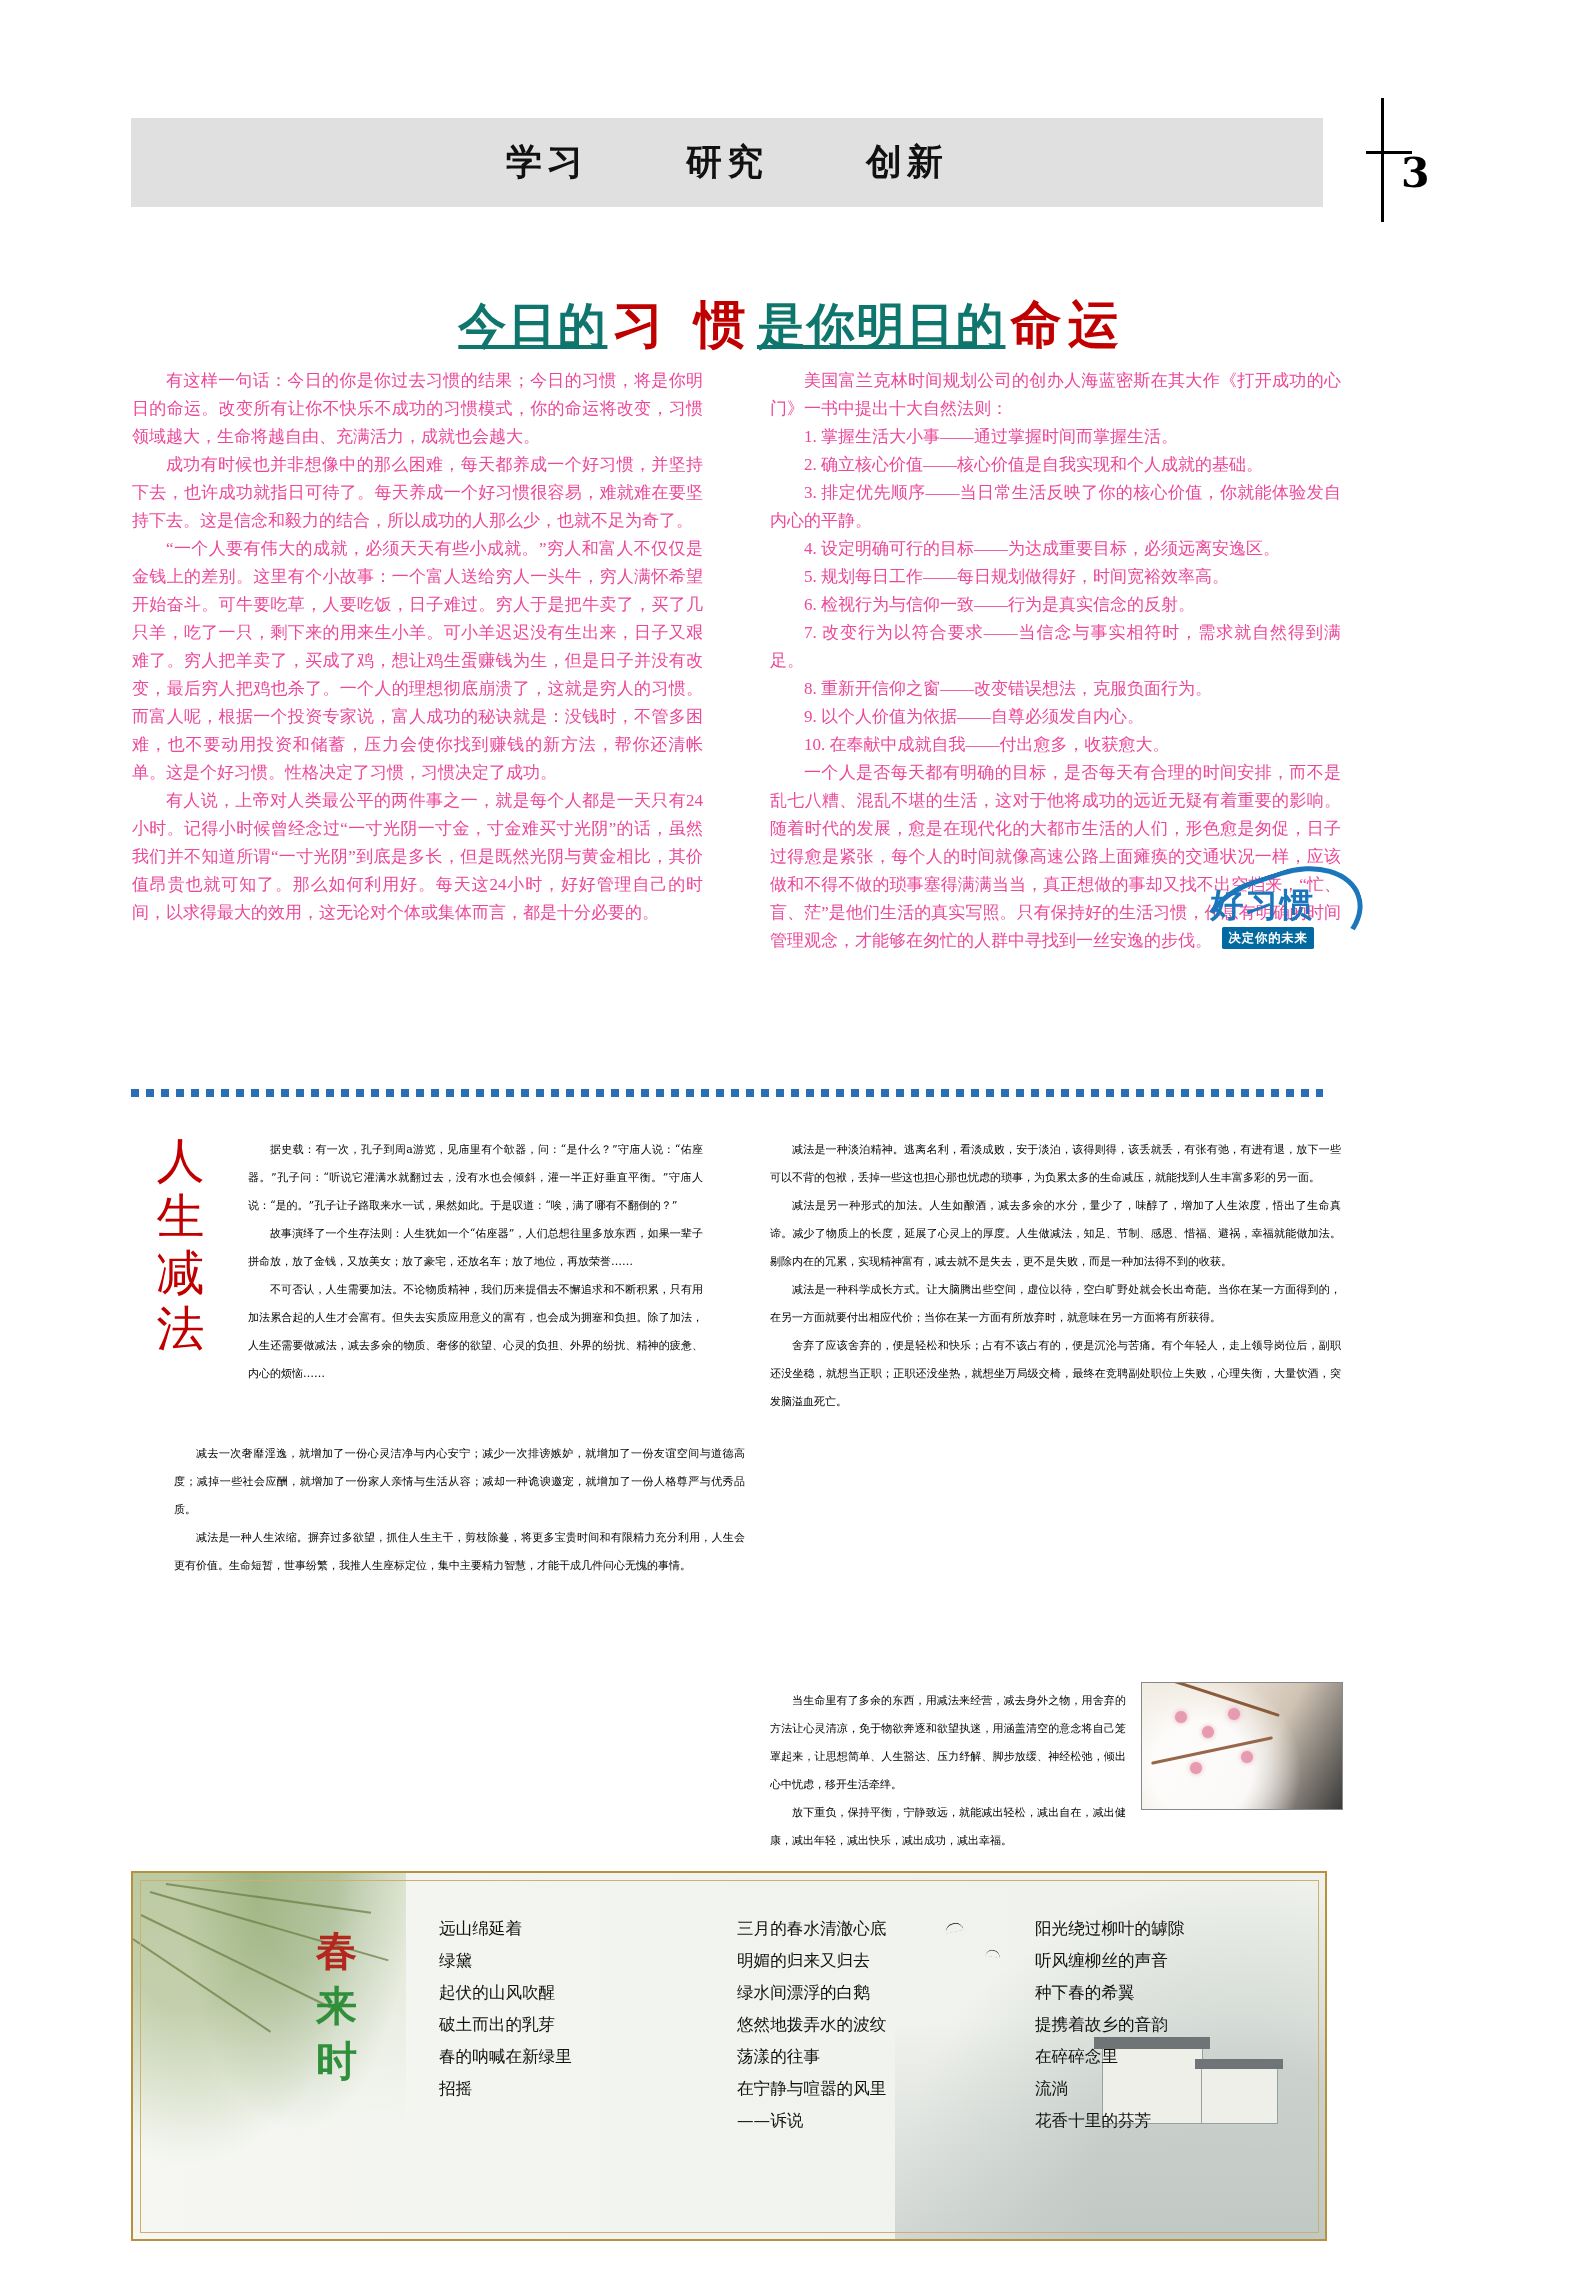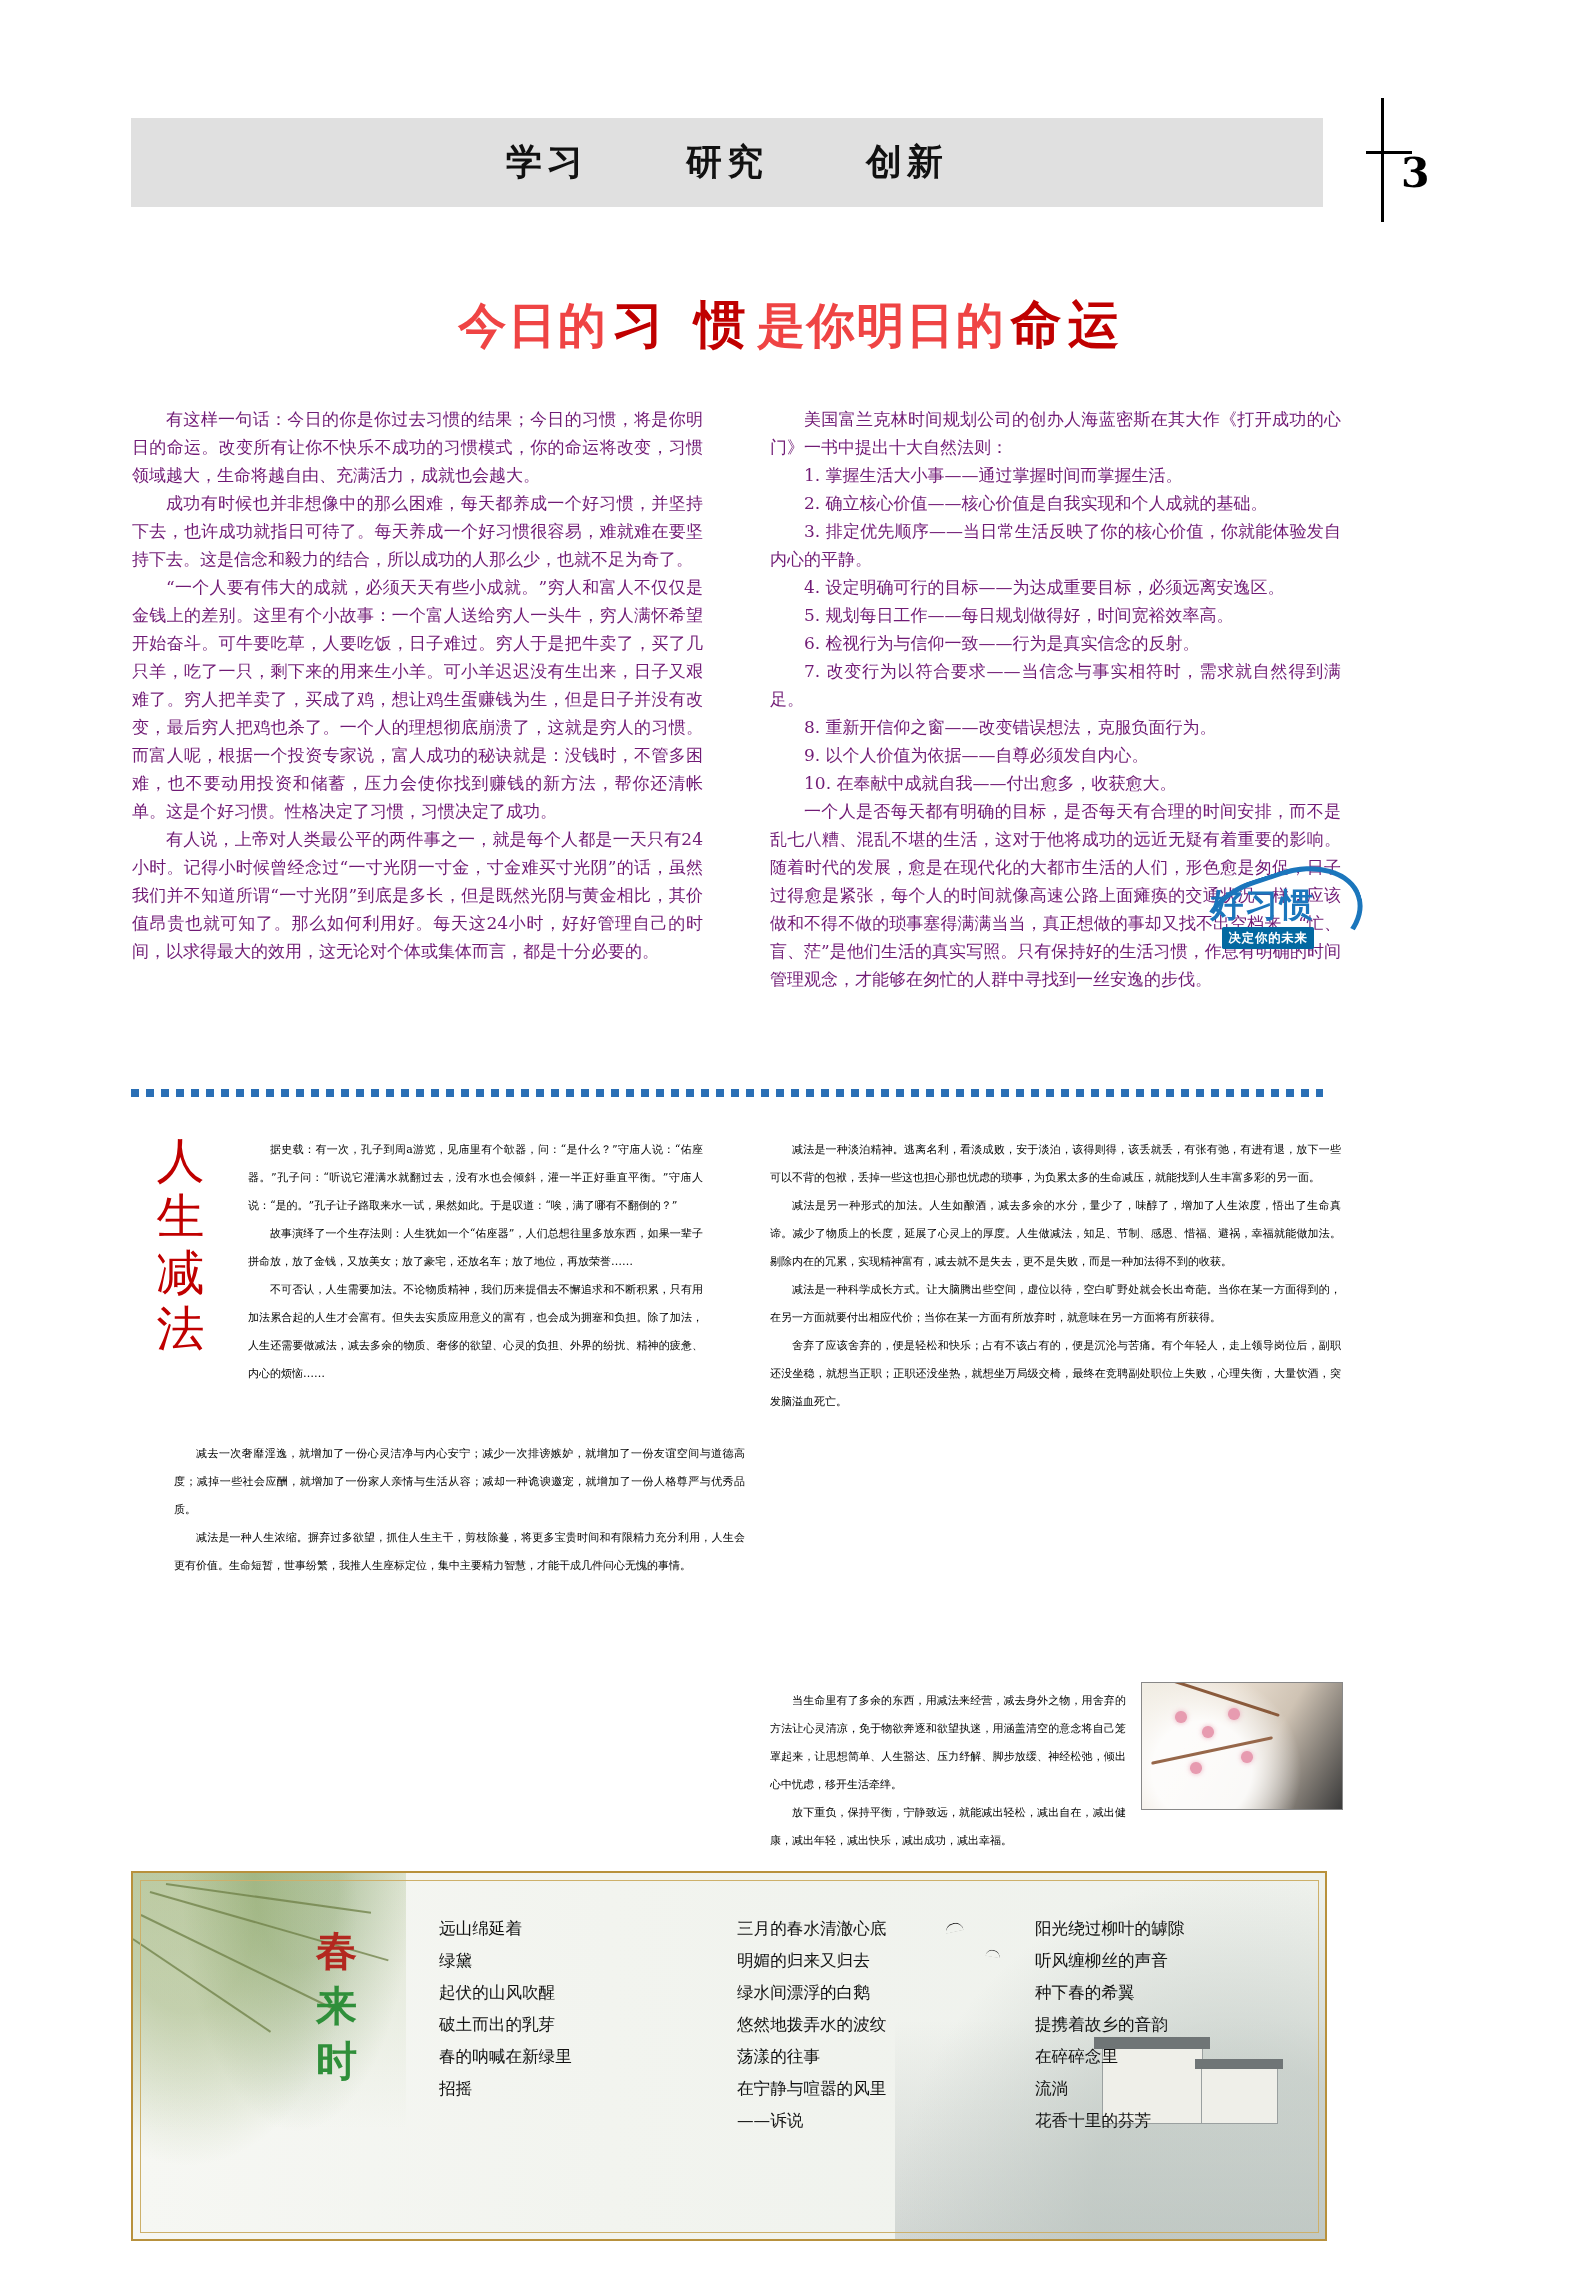--- a/index.html
+++ b/index.html
@@ -78,37 +78,38 @@
     left: 0;
     top: 291px;
     width: 1589px;
     text-align: center;
     font-family: "DejaVu Sans", "Liberation Sans", sans-serif;
     font-size: 48px;
     font-weight: bold;
     letter-spacing: 1.7px;
     white-space: nowrap;
   }
-  .headline1 .blk { color: #ef4444; }
+  .headline1 .blk { color: #0f766e; text-decoration: underline; }
   .headline1 .red {
     color: #c00000;
     font-size: 51px;
     letter-spacing: 6.6px;
     padding: 0 5px;
   }
 
   
   .a1col {
     position: absolute;
-    top: 405px;
+    top: 367px;
     font-size: 17px;
     line-height: 28px;
     text-align: justify;
     text-justify: inter-ideograph;
-    color: #701a75;
+    color: #ec4899;
+    font-family: Liberation Serif, serif;
   }
   .a1col.left { left: 132px; width: 571px; }
   .a1col.right { left: 770px; width: 571px; }
   .a1col p { margin: 0 0 0 0; text-indent: 2em; }
 
   
   .habit-logo {
     position: absolute;
     left: 1199px;
     top: 866px;

